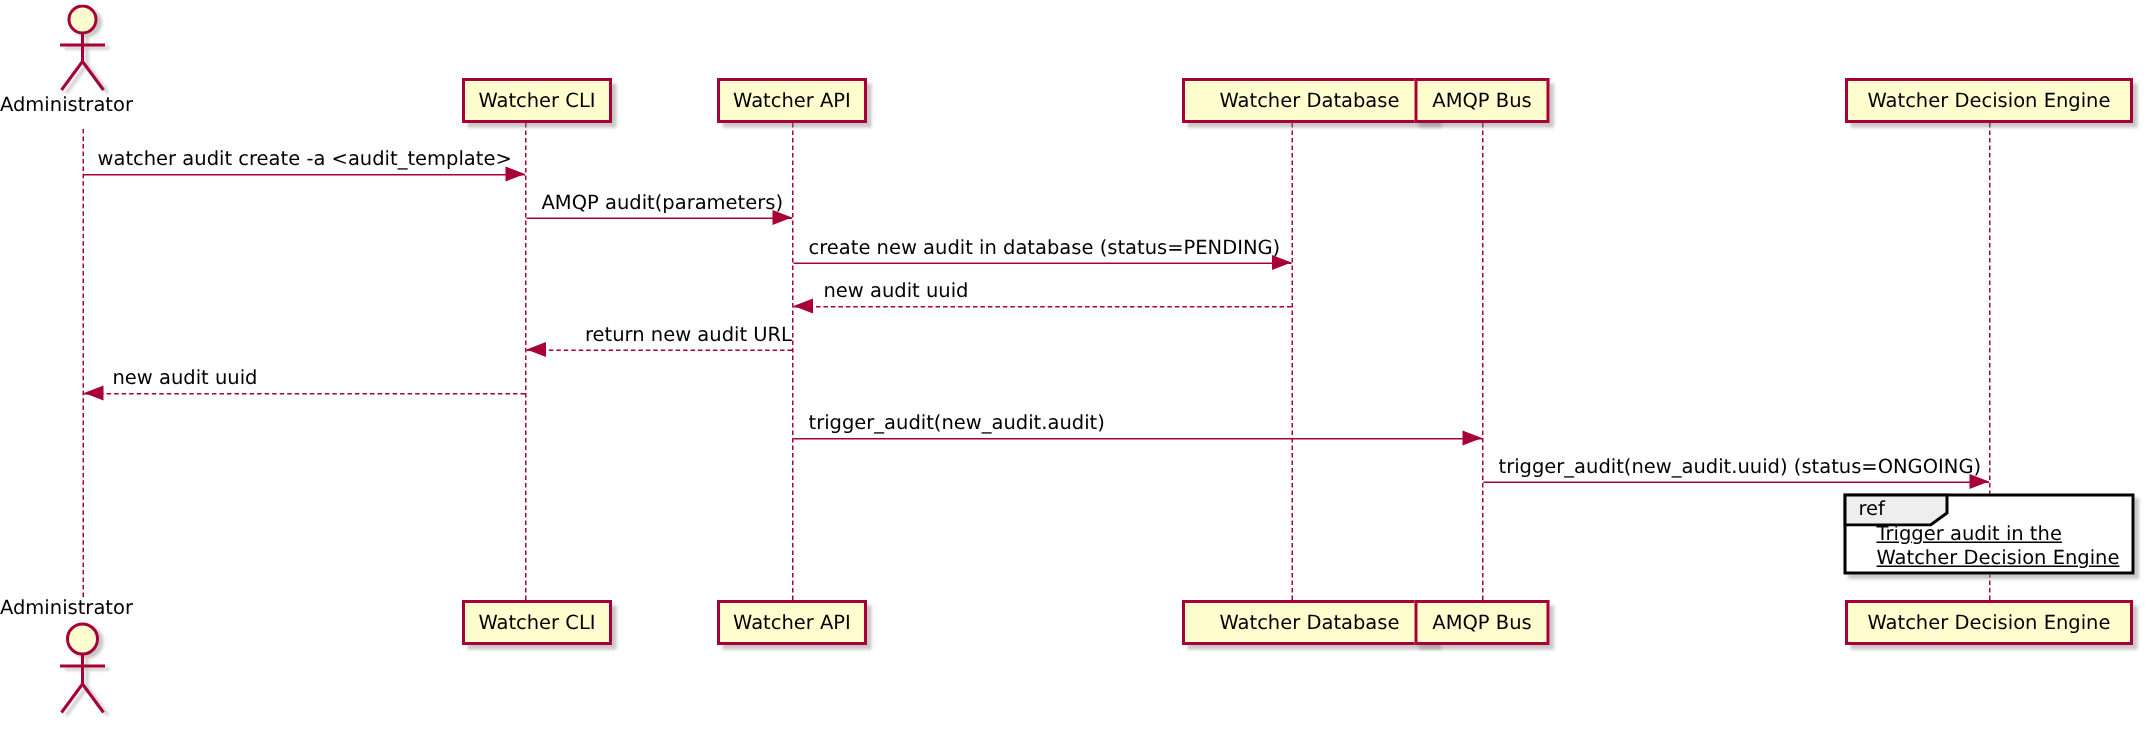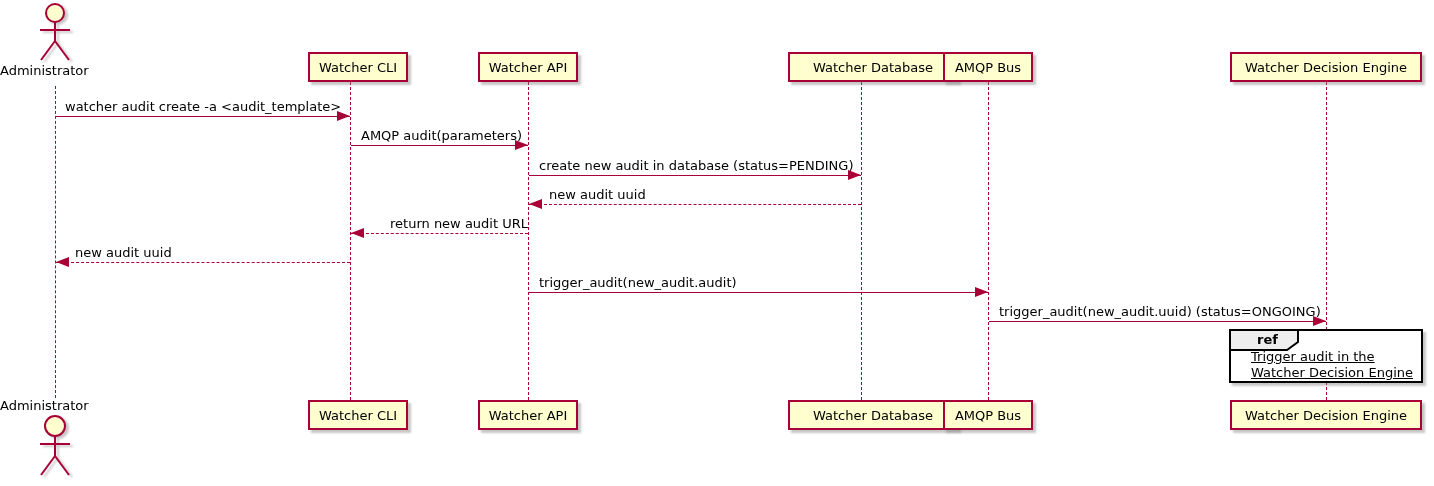--- a/index.html
+++ b/index.html
@@ -55,21 +55,21 @@
   .m6-label{left:75px;top:245px;} .m6-line{left:56px;top:262px;width:294px;}  .m6-ah{left:56px;top:257px;}
   .m7-label{left:539px;top:275px;}.m7-line{left:529px;top:292px;width:459px;} .m7-ah{left:975px;top:287px;}
   .m8-label{left:999px;top:304px;text-align:right;}.m8-line{left:989px;top:321px;width:337px;} .m8-ah{left:1313px;top:316px;}
   
   .ref-box{
     position:absolute;left:1229px;top:329px;width:194px;height:54px;box-sizing:border-box;
     background:#ffffff;border:2px solid #000000;
     box-shadow:3px 3px 2px rgba(130,130,130,0.45);
   }
   .ref-pent{position:absolute;left:-2px;top:-2px;}
-  .ref-kw{position:absolute;left:26px;top:0;font-weight:bold;line-height:18px;}
+  .ref-kw{position:absolute;left:8px;top:0;font-weight:normal;line-height:18px;}
   .ref-text{position:absolute;left:20px;top:18px;line-height:16px;white-space:nowrap;text-decoration:underline;}
 </style>
 </head>
 <body>
 
 <div class="canvas">
 
   <div class="lifeline ll-admin"></div>
   <div class="lifeline ll-cli"></div>
   <div class="lifeline ll-api"></div>

